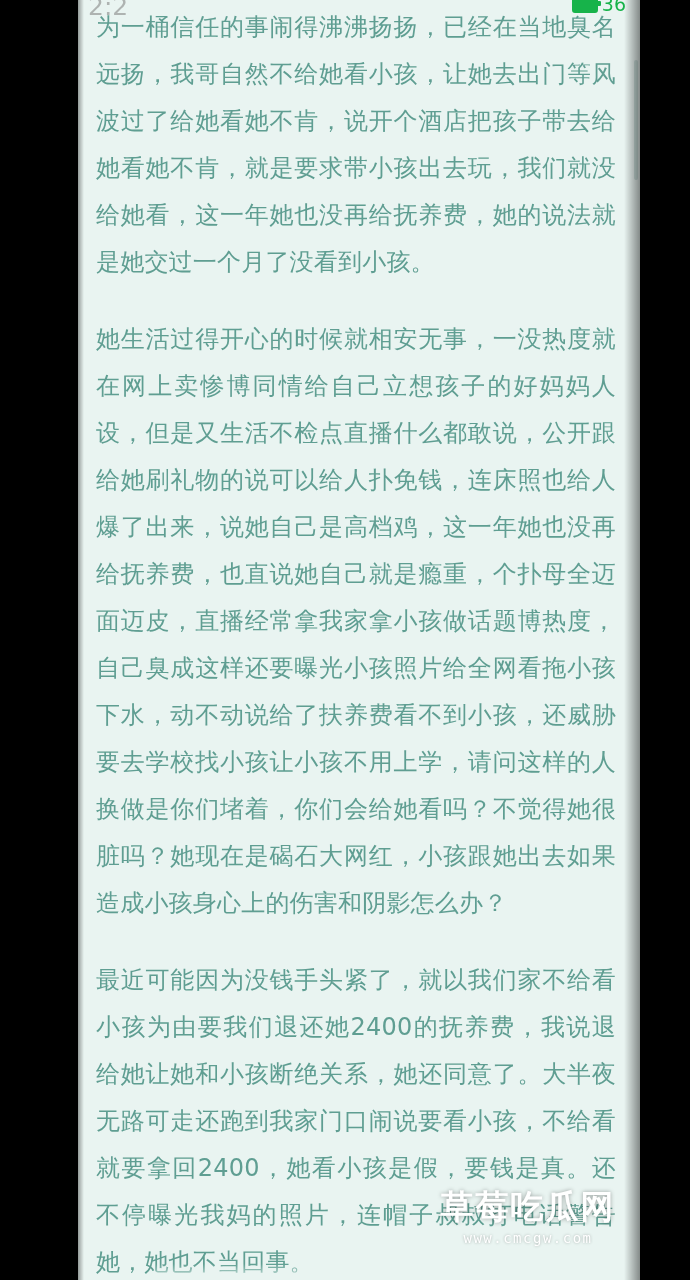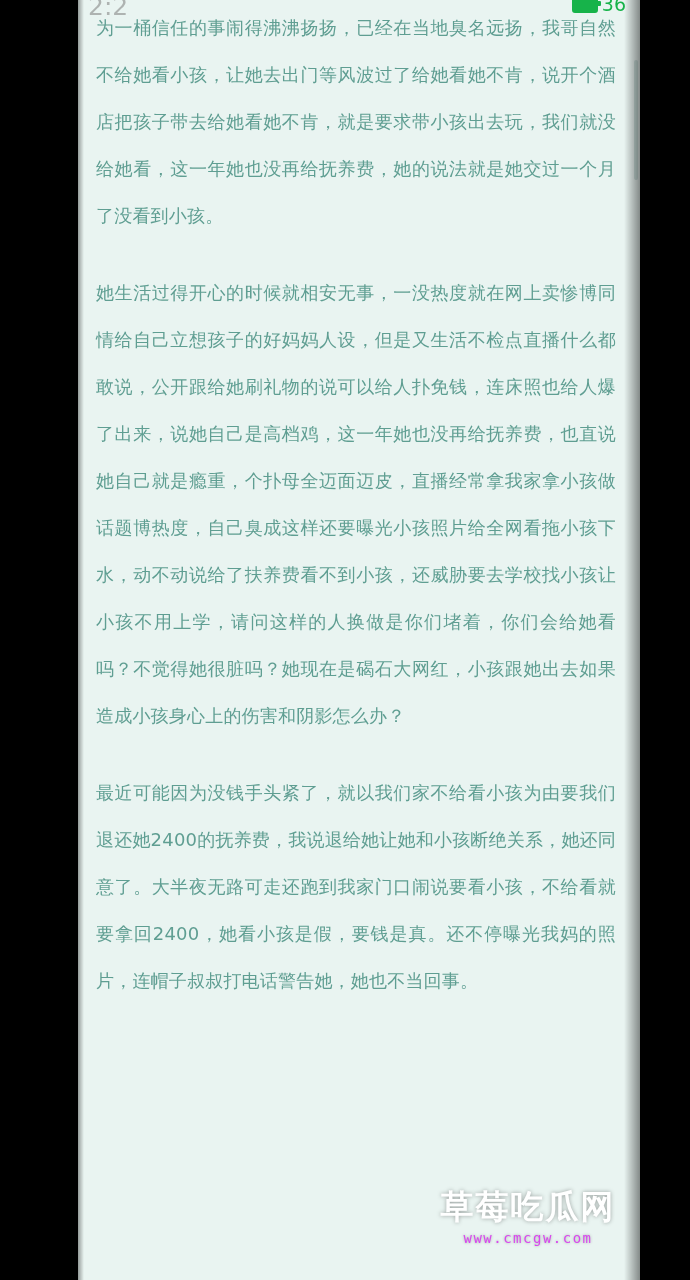--- a/index.html
+++ b/index.html
@@ -68,21 +68,21 @@
   
   .article {
     position: absolute;
     left: 18px;
     top: 0;
     width: 520px;
     padding: 0;
   }
   .para {
     color: #5f9e92;
-    font-size: 18px;
+    font-size: 24px;
     line-height: 47px;
     letter-spacing: 0.2px;
     margin: 0 0 30px 0;
     text-align: justify;
     text-justify: inter-character;
   }
   .para.first {
     margin-top: 4px;
   }
   
@@ -148,21 +148,21 @@
     font-weight: bold;
     color: #ffffff;
     letter-spacing: 2px;
     text-shadow: 0 0 4px rgba(0,0,0,0.35);
     line-height: 38px;
     white-space: nowrap;
   }
   .wm-sub {
     margin-top: 4px;
     font-size: 14px;
-    color: #d946ef;
+    color: #ffffff;
     letter-spacing: 1.5px;
     font-family: "DejaVu Sans Mono", monospace;
     text-shadow: 0 0 3px rgba(0,0,0,0.3);
   }
   
   .scroll-indicator {
     position: absolute;
     right: 52px;
     top: 60px;
     width: 4px;

